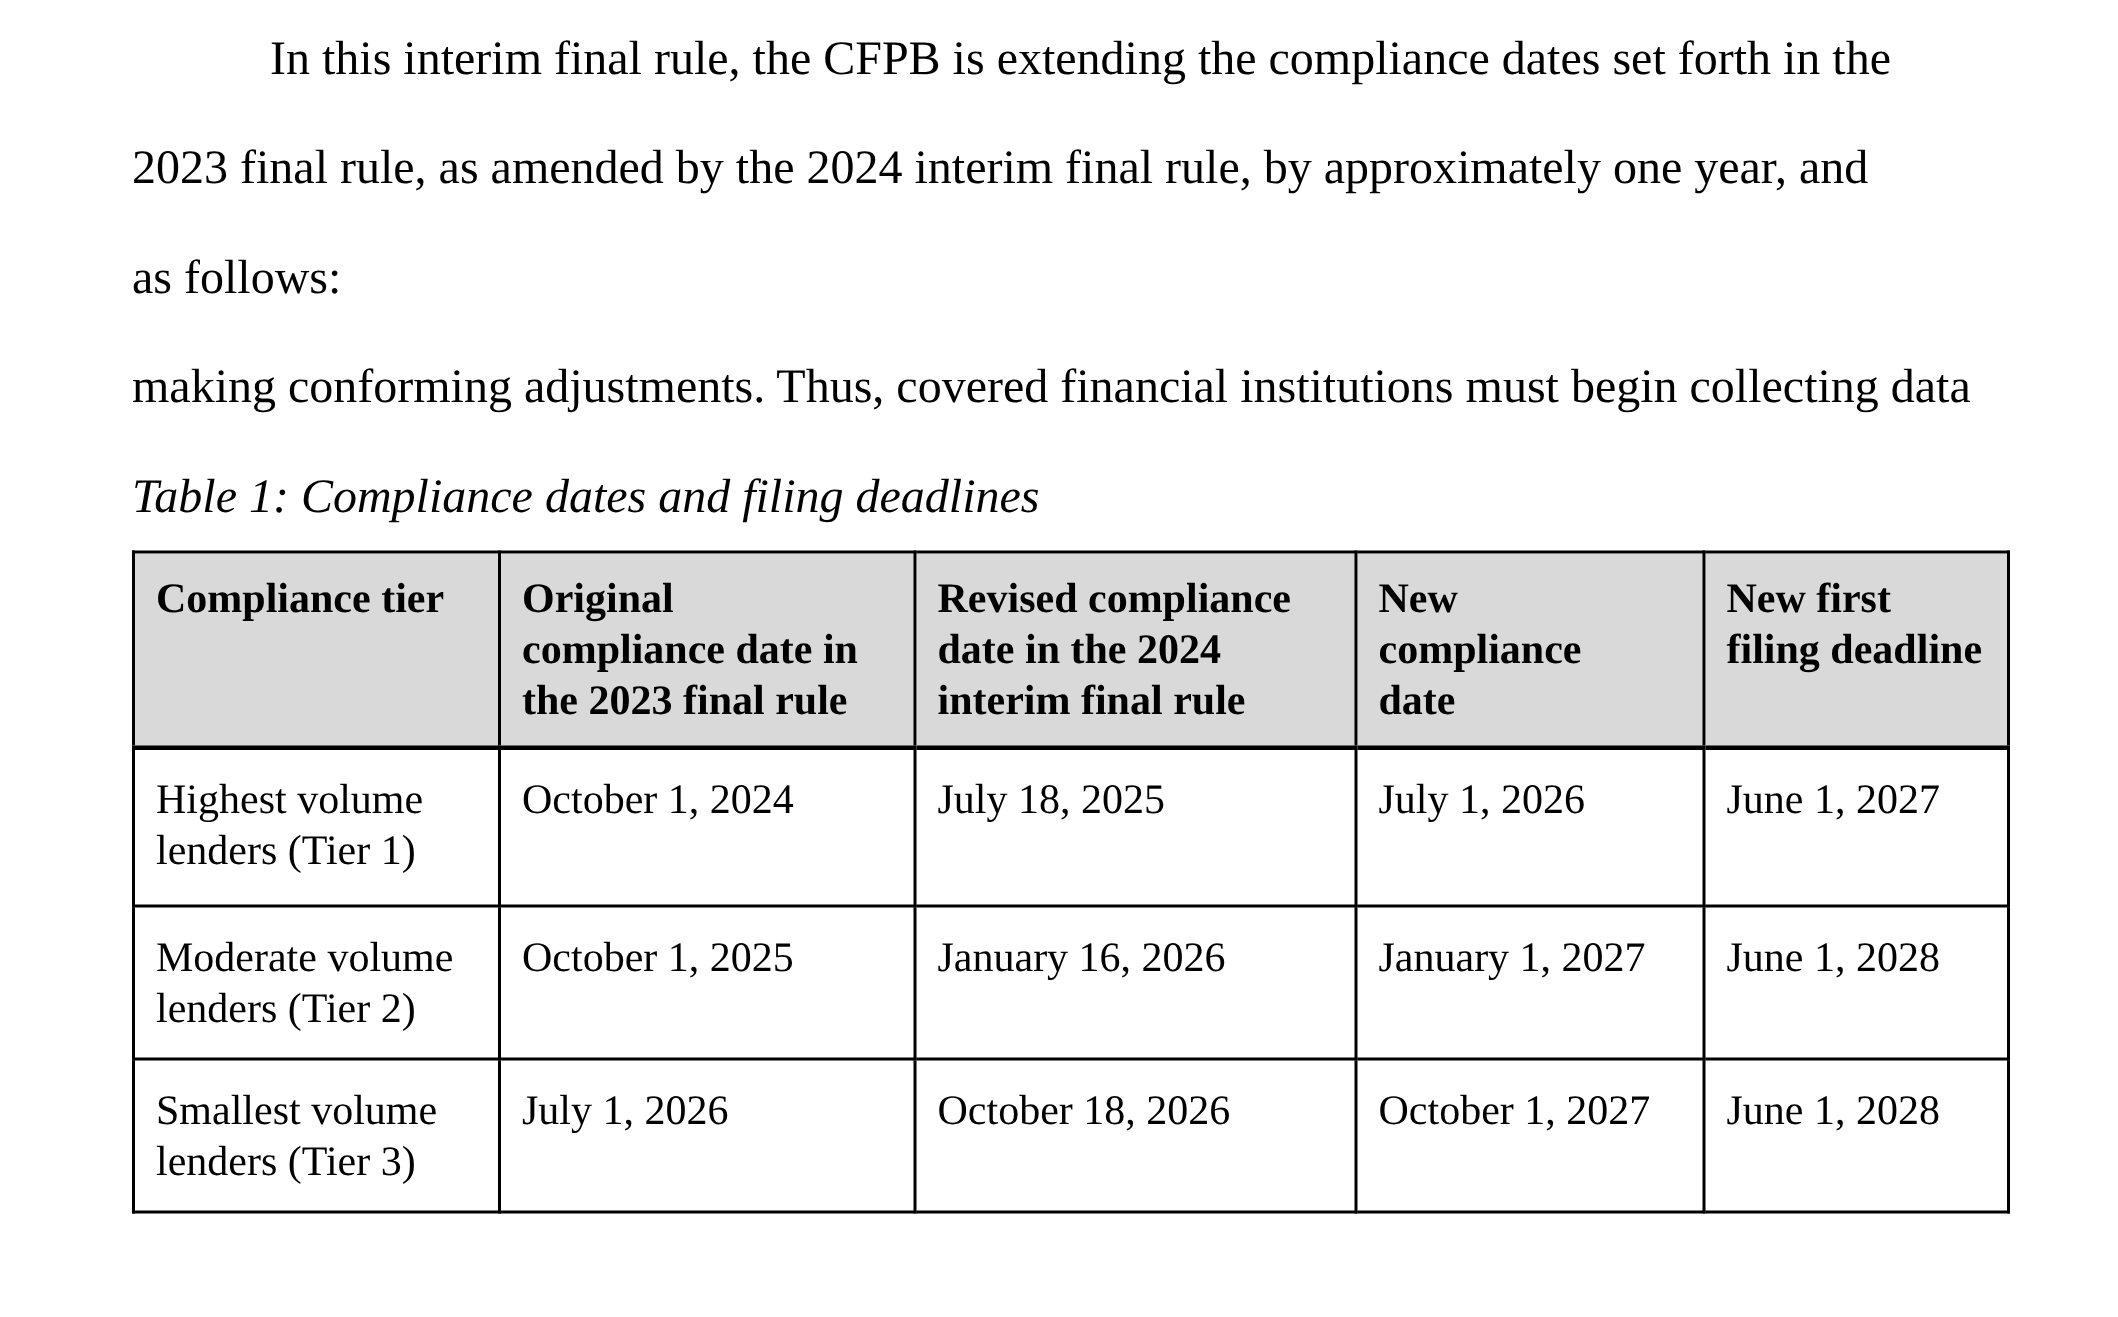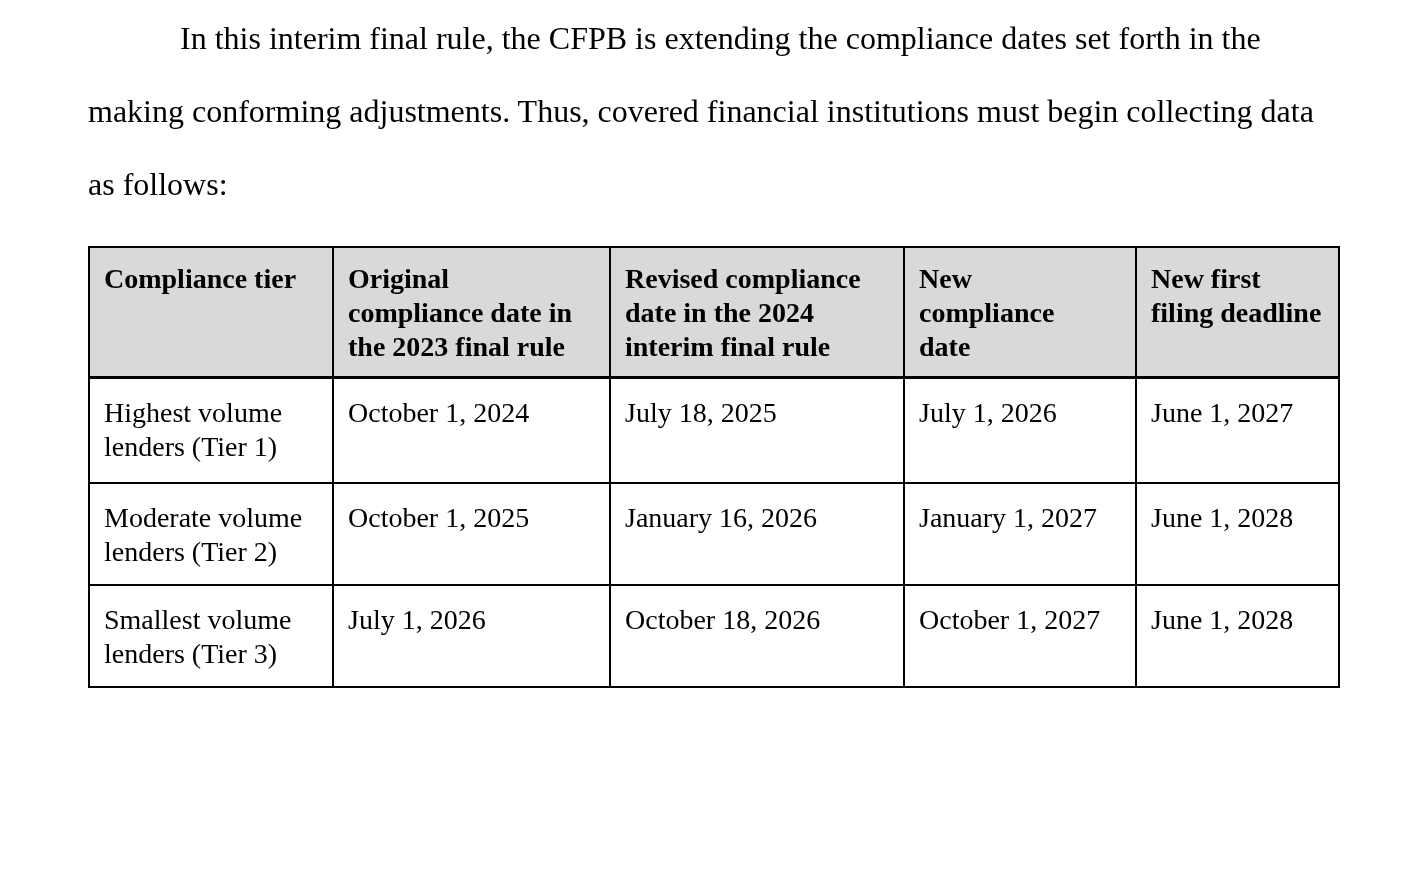--- a/index.html
+++ b/index.html
@@ -27,21 +27,20 @@
   .paragraph .line.first{
     text-indent:92px;
   }
   .table-caption{
     font-size:32px;
     line-height:73px;
     font-style:italic;
     white-space:nowrap;
   }
   table.compliance-table{
-    margin-top:25px;
     border-collapse:collapse;
     table-layout:fixed;
     width:1250px;
     font-size:28px;
     line-height:34px;
   }
   table.compliance-table th,
   table.compliance-table td{
     border:2px solid var(--border-color);
     vertical-align:top;
@@ -64,24 +63,26 @@
   table.compliance-table tbody tr.r1 td{height:102px;}
   table.compliance-table tbody tr.r2 td{height:102px;}
 </style>
 </head>
 <body>
 
 <div class="page">
 
   <div class="paragraph">
     <div class="line first">In this interim final rule, the CFPB is extending the compliance dates set forth in the</div>
+    <div class="line">2023 final rule, as amended by the 2024 interim final rule, by approximately one year, and</div>
+    <div class="line">as follows:</div>
     <div class="line">making conforming adjustments. Thus, covered financial institutions must begin collecting data</div>
-    <div class="line">as follows:</div>
   </div>
 
+  <div class="table-caption">Table 1: Compliance dates and filing deadlines</div>
 
   <table class="compliance-table">
     <colgroup>
       <col style="width:244px">
       <col style="width:277px">
       <col style="width:294px">
       <col style="width:232px">
       <col style="width:203px">
     </colgroup>
     <thead>

